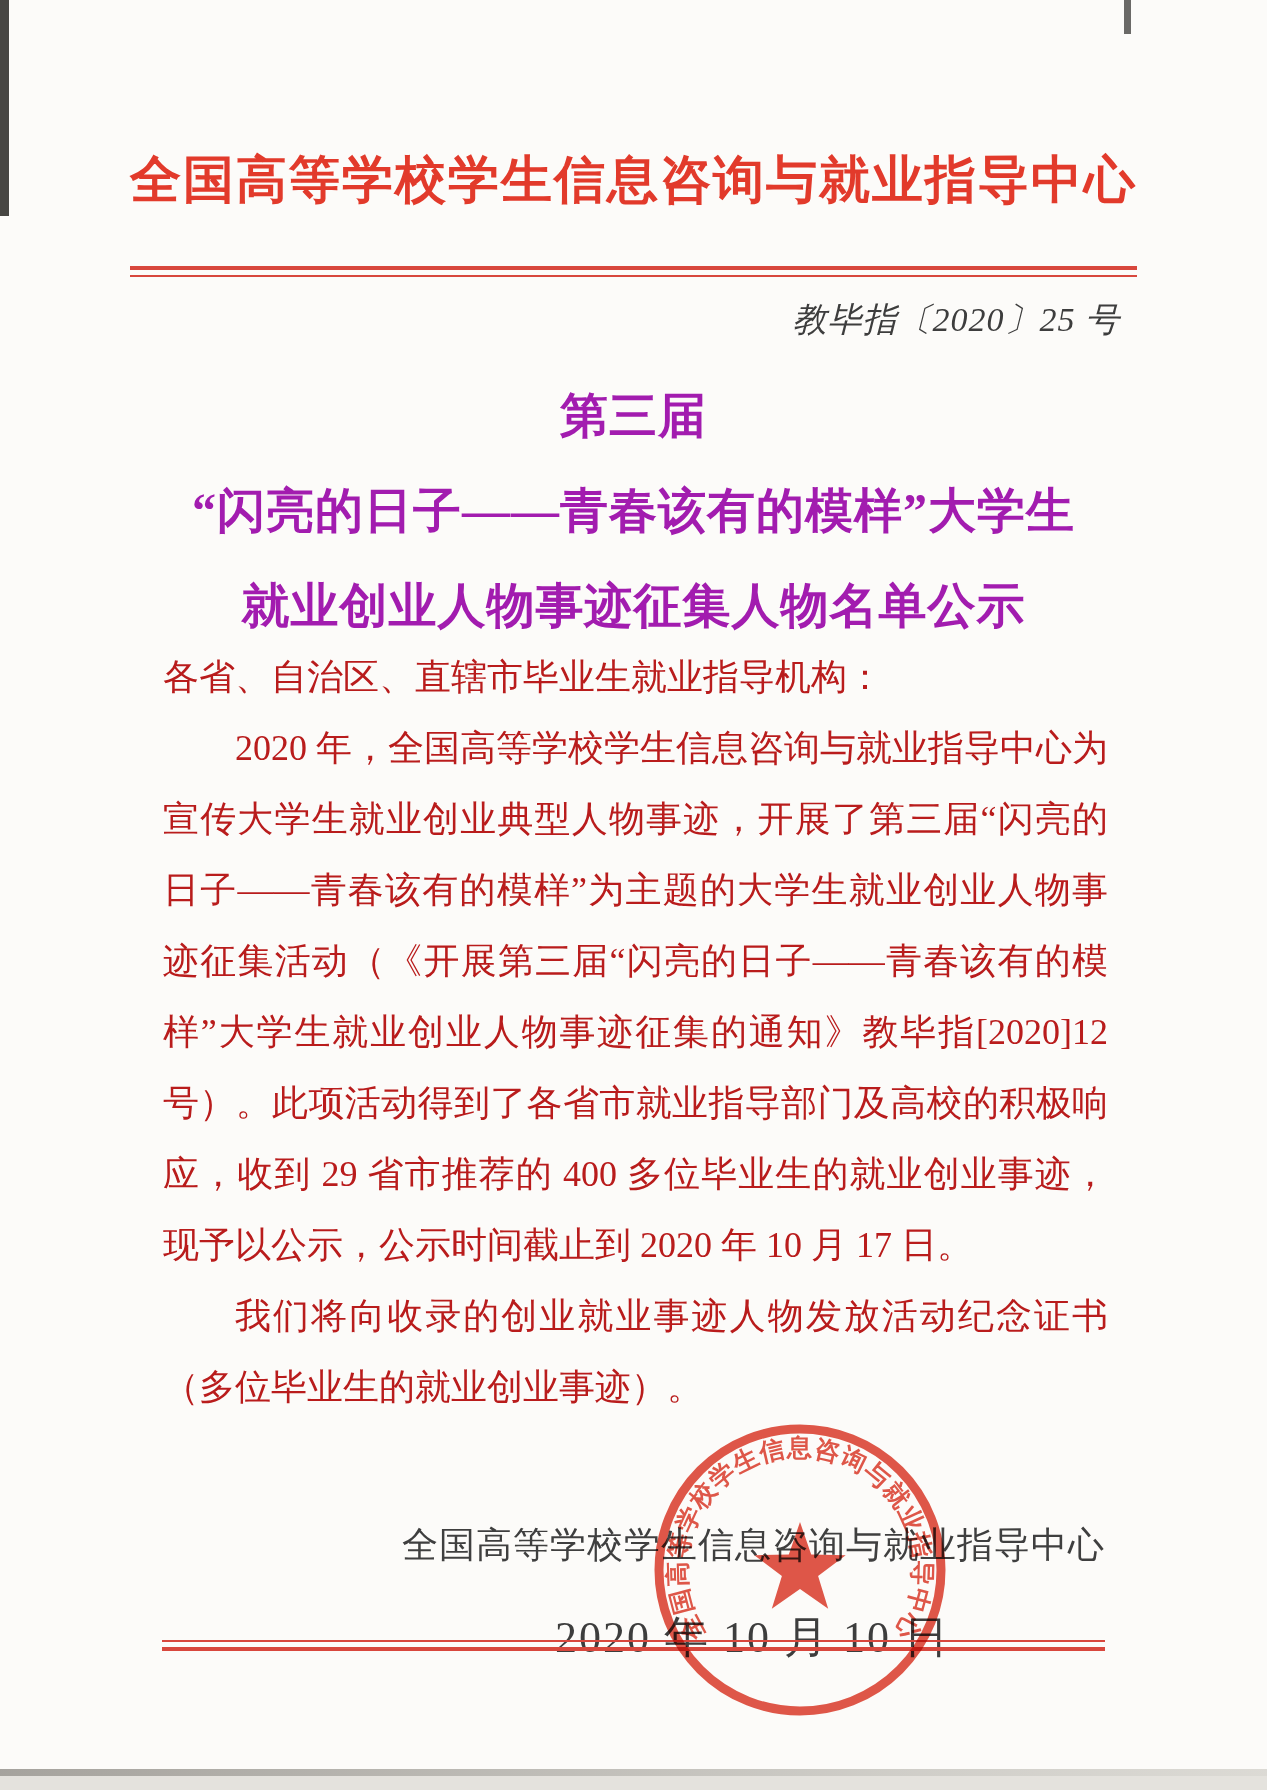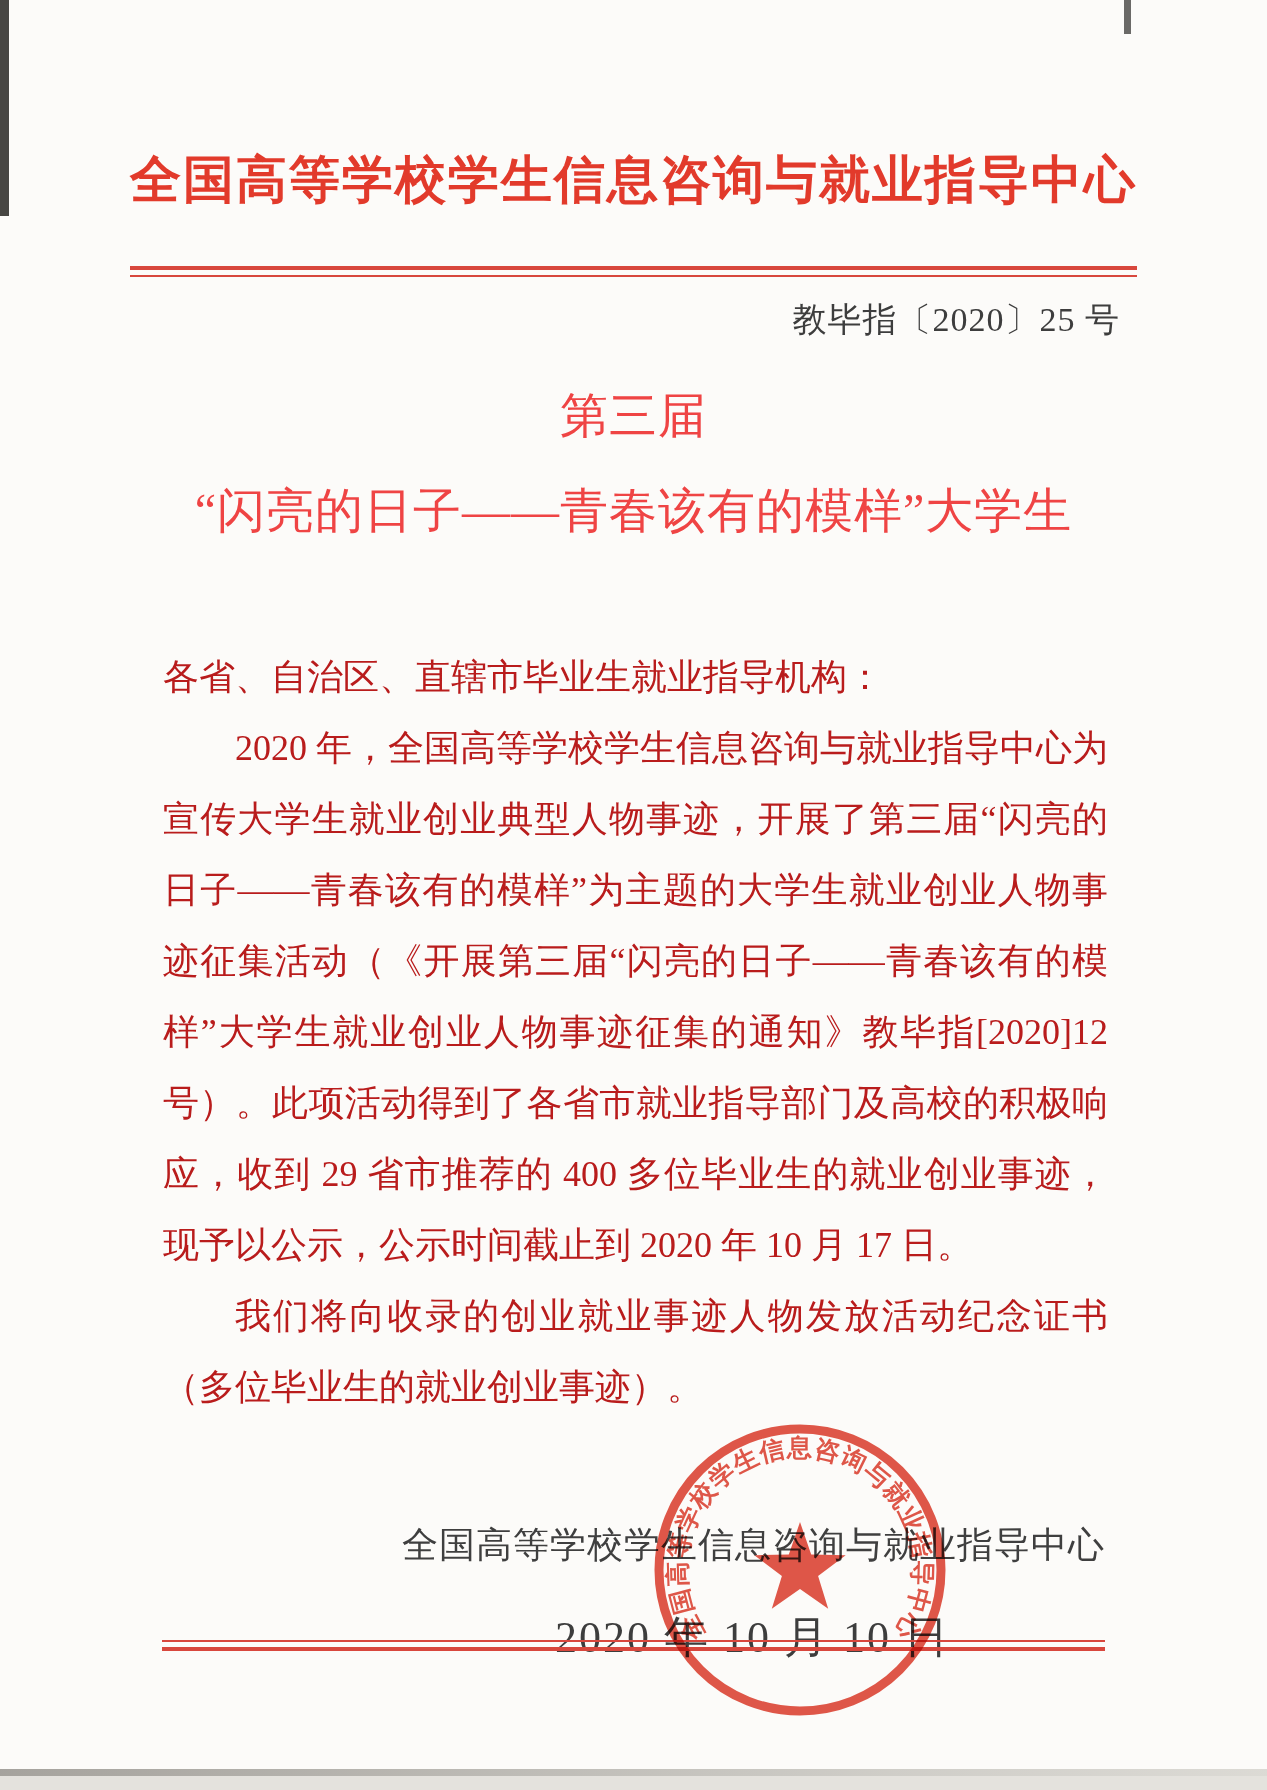--- a/index.html
+++ b/index.html
@@ -24,25 +24,26 @@
   }
   .header-rule { position: absolute; top: 266px; left: 130px; width: 1007px; }
   .header-rule .thick { height: 4px; background: #d8473d; }
   .header-rule .gap   { height: 5px; }
   .header-rule .thin  { height: 2px; background: #d8473d; }
 
   .doc-number {
     position: absolute; top: 297px; right: 147px;
     font-size: 34px; color: #3d3d3d;
     letter-spacing: 1px;
+    font-style: italic;
   }
 
   .doc-title { position: absolute; top: 386px; left: 0; width: 100%; text-align: center; }
   .doc-title .t-line {
-    font-size: 48px; font-weight: normal; color: #ef4444;
+    font-size: 48px; font-weight: bold; color: #a21caf;
     line-height: 60px; margin-bottom: 35px;
     letter-spacing: 1px;
   }
 
   .doc-body {
     position: absolute; top: 642px; left: 163px; width: 945px;
     font-size: 36px; line-height: 71px; color: #b91c1c;
     text-align: justify;
   }
   .doc-body p { margin: 0; }
@@ -108,20 +109,21 @@
     <div class="thick"></div>
     <div class="gap"></div>
     <div class="thin"></div>
   </div>
 
   <div class="doc-number">教毕指〔2020〕25 号</div>
 
   <div class="doc-title">
     <div class="t-line">第三届</div>
     <div class="t-line">“闪亮的日子——青春该有的模样”大学生</div>
+    <div class="t-line">就业创业人物事迹征集人物名单公示</div>
   </div>
 
   <div class="doc-body">
     <p>各省、自治区、直辖市毕业生就业指导机构：</p>
     <p class="indent">2020 年，全国高等学校学生信息咨询与就业指导中心为宣传大学生就业创业典型人物事迹，开展了第三届“闪亮的日子——青春该有的模样”为主题的大学生就业创业人物事迹征集活动（《开展第三届“闪亮的日子——青春该有的模样”大学生就业创业人物事迹征集的通知》教毕指[2020]12 号）。此项活动得到了各省市就业指导部门及高校的积极响应，收到 29 省市推荐的 400 多位毕业生的就业创业事迹，现予以公示，公示时间截止到 2020 年 10 月 17 日。</p>
     <p class="indent">我们将向收录的创业就业事迹人物发放活动纪念证书（多位毕业生的就业创业事迹）。</p>
   </div>
 
   <div class="signature">全国高等学校学生信息咨询与就业指导中心</div>
   <div class="sign-date">2020 年 10 月 10 日</div>

